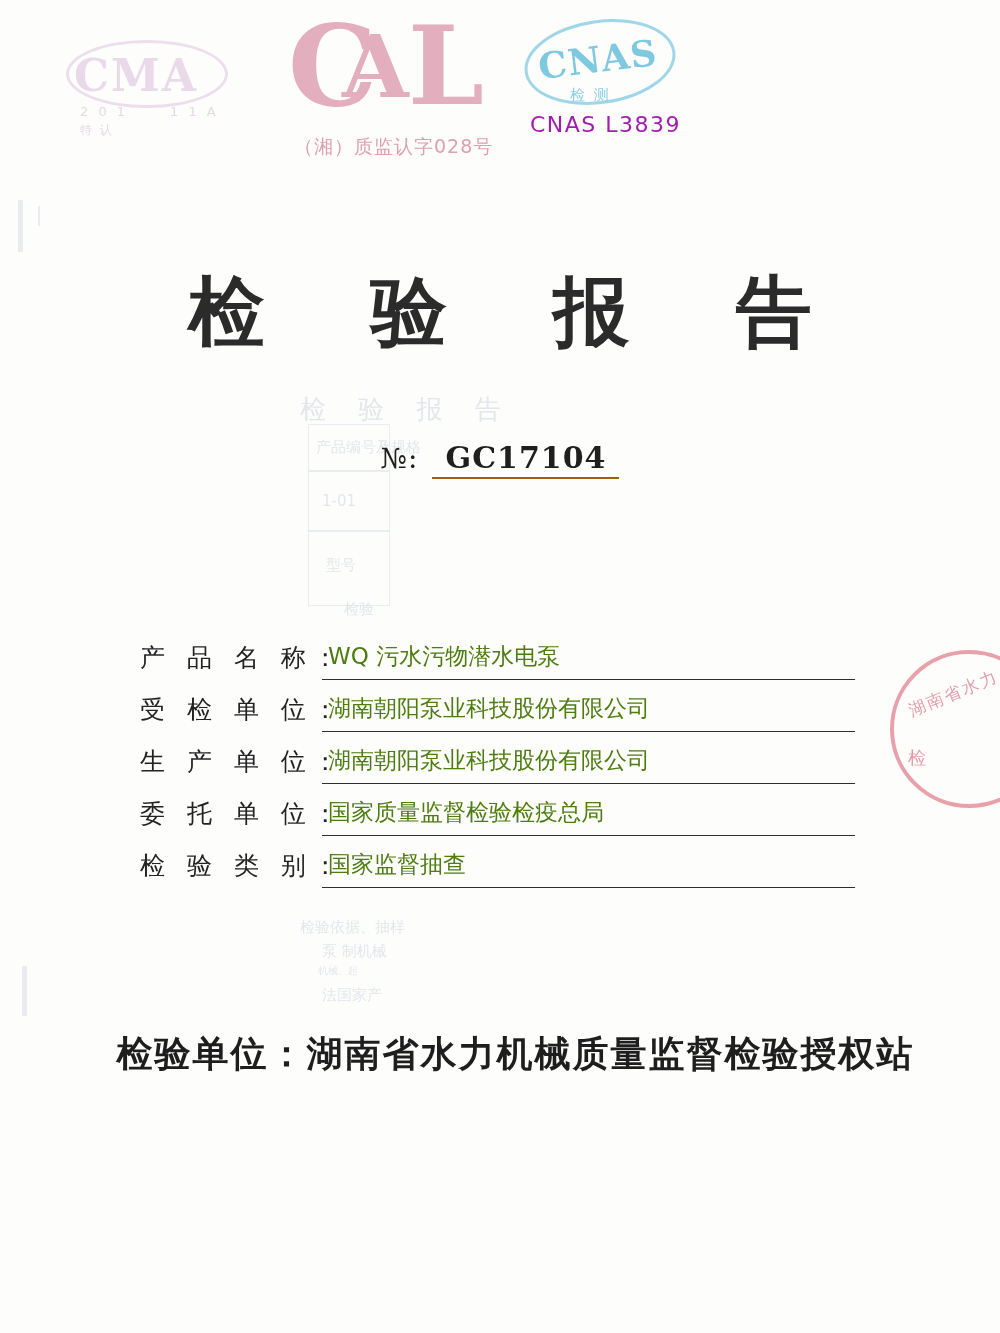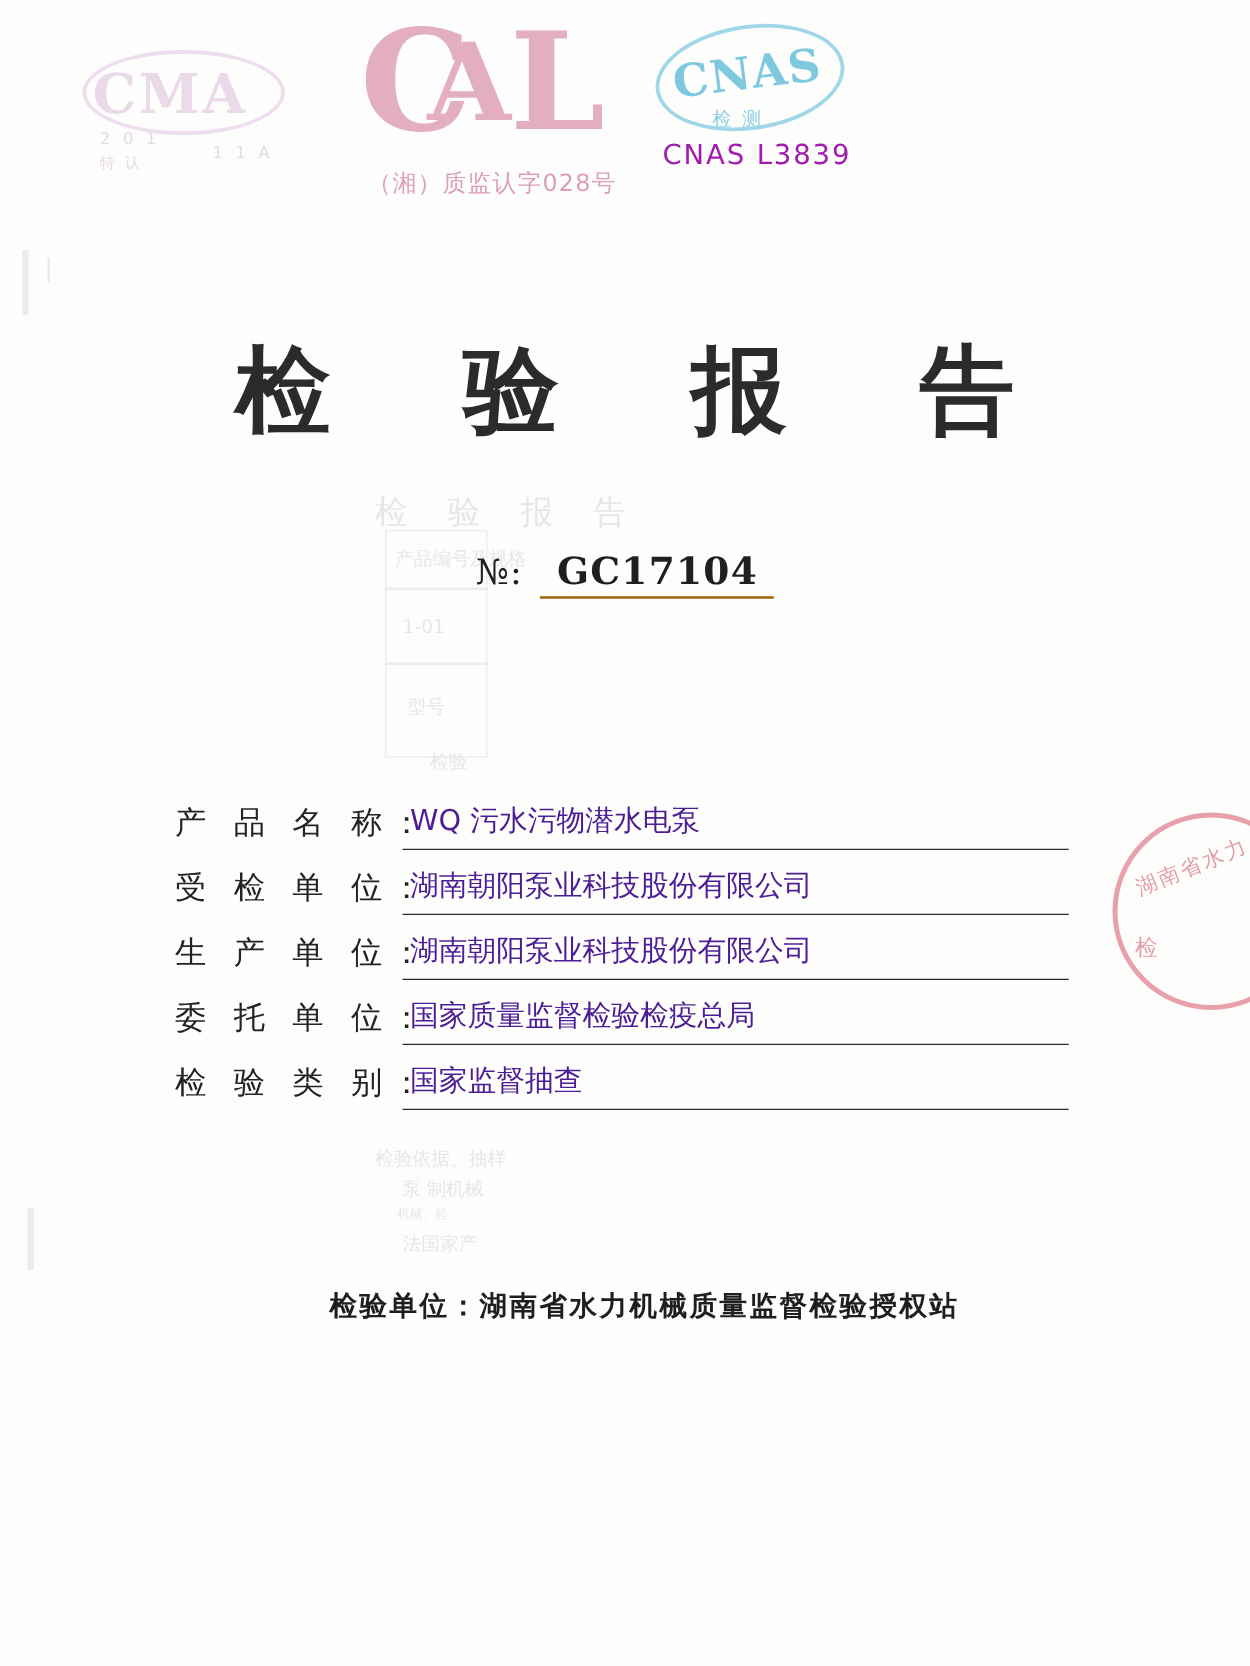--- a/index.html
+++ b/index.html
@@ -238,36 +238,36 @@
     color: #232323;
     letter-spacing: 7px;
     padding-bottom: 6px;
     white-space: nowrap;
   }
   .field-value {
     flex: 1 1 auto;
     border-bottom: 1.6px solid #2d2d2d;
     font-family: "DejaVu Sans", "Liberation Sans", sans-serif;
     font-size: 23px;
-    color: #4c1d95;
+    color: #4d7c0f;
     padding: 0 4px 7px 6px;
     white-space: nowrap;
     overflow: hidden;
   }
 
   
   .inspect-unit {
     position: absolute;
     left: 0;
     right: 0;
     top: 1030px;
     text-align: center;
     font-family: "DejaVu Serif", serif;
     font-weight: 700;
-    font-size: 22px;
+    font-size: 36px;
     color: #1e1e1e;
     letter-spacing: 2px;
     padding-left: 31px;
   }
 
   
   .seal-round {
     position: absolute;
     left: 498px;
     top: 998px;
@@ -375,21 +375,21 @@
 
   <div class="edge-mark" style="left:18px; top:200px; width:5px; height:52px;"></div>
   <div class="edge-mark" style="left:22px; top:966px; width:5px; height:50px;"></div>
   <div class="edge-mark" style="left:38px; top:206px; width:2px; height:20px;"></div>
 
   <div class="stamp stamp-cma">
     <div class="cma-oval"></div>
     <div class="cma-text">CMA</div>
     <div class="cma-sub">2 0 1</div>
     <div class="cma-sub2">特 认</div>
-    <div class="cma-sub" style="left:108px; top:86px;margin-top:11px;">1 1 A</div>
+    <div class="cma-sub" style="left:108px; top:86px;">1 1 A</div>
   </div>
 
   <div class="stamp stamp-cal">
     <div class="cal-c">C</div>
     <div class="cal-a">A</div>
     <div class="cal-l">L</div>
     <div class="cal-sub">（湘）质监认字028号</div>
   </div>
 
   <div class="stamp stamp-cnas">

